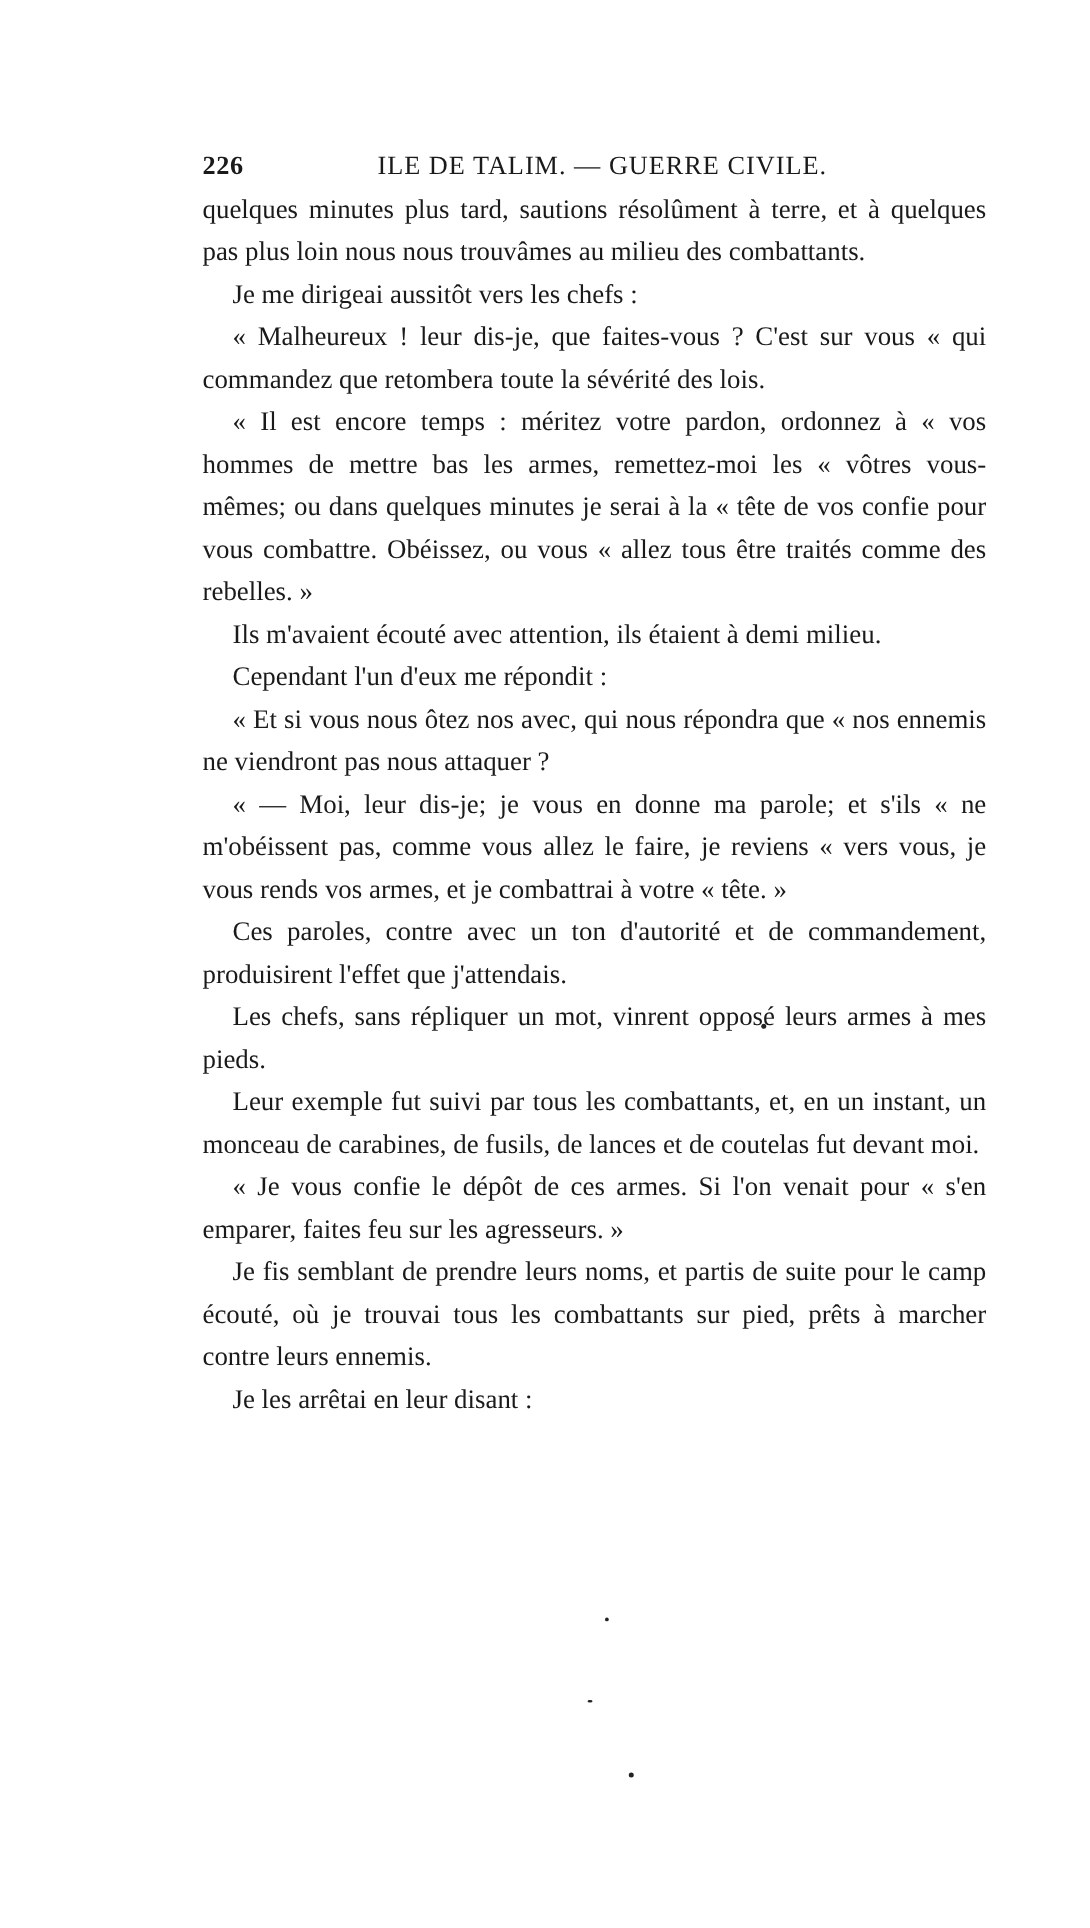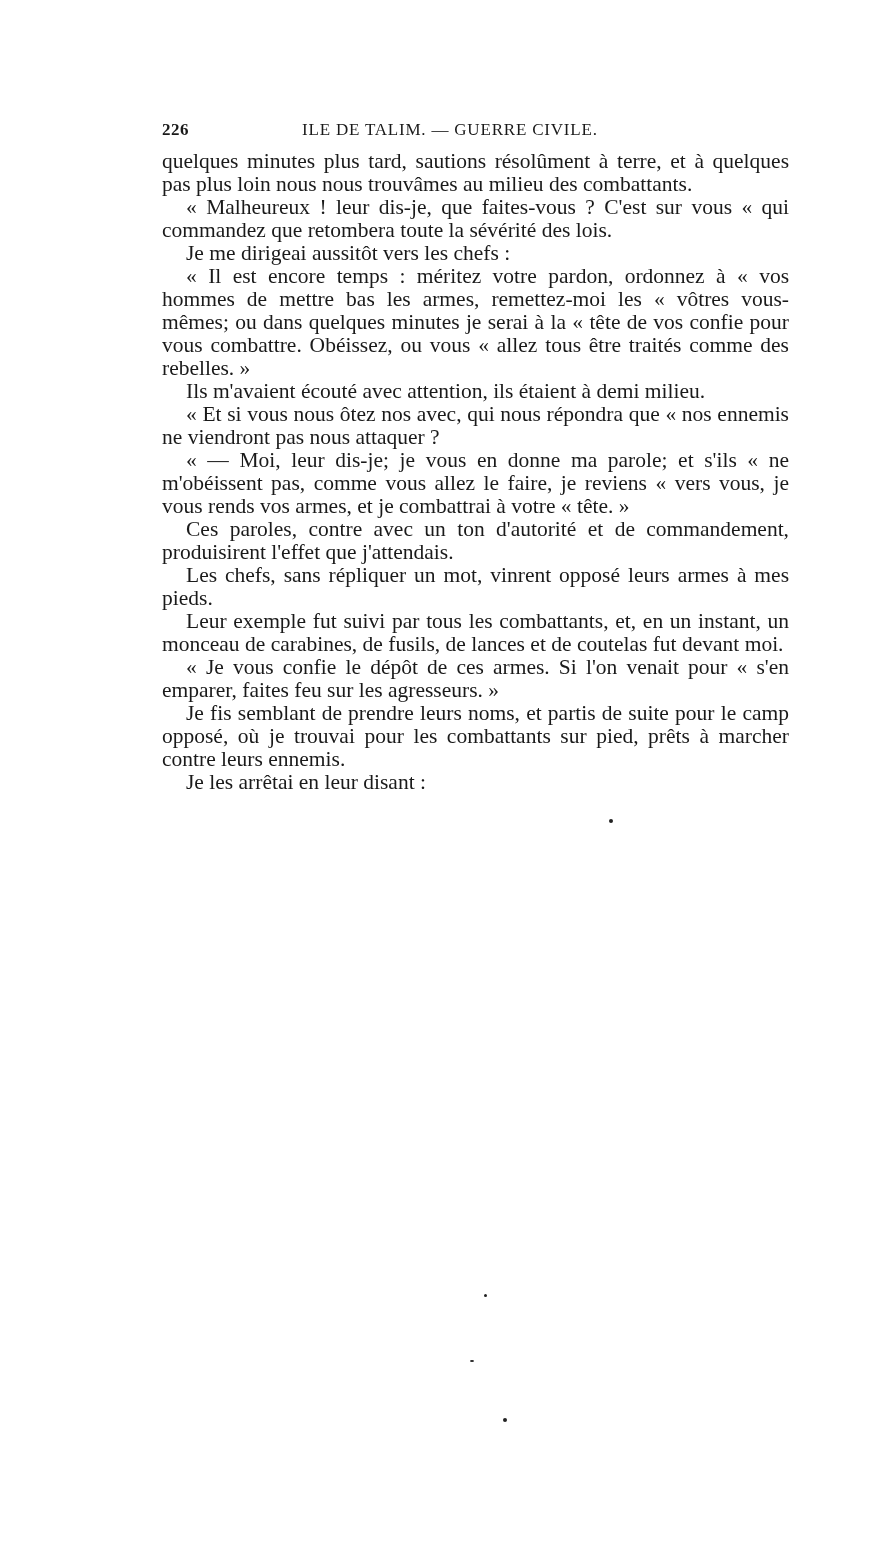--- a/index.html
+++ b/index.html
@@ -17,40 +17,40 @@
     }
     .page {
       position: absolute;
       left: 162px;
       top: 120px;
       width: 627px;
     }
     .running-head {
       position: relative;
       height: 24px;
-      font-size: 17px;
+      font-size: 21px;
       letter-spacing: 0.5px;
       margin-bottom: 6px;
     }
     .running-head .folio {
       position: absolute;
       left: 0;
       top: 0;
       font-weight: bold;
     }
     .running-head .title {
       position: absolute;
       left: 140px;
       top: 0;
       font-weight: normal;
       letter-spacing: 0.8px;
     }
     .body-text {
       font-size: 21.5px;
-      line-height: 23px;
+      line-height: 34px;
       text-align: justify;
     }
     .body-text p {
       margin: 0;
     }
     .body-text p.indent {
       text-indent: 24px;
     }
     .body-text p.noindent {
       text-indent: 0;
@@ -65,31 +65,32 @@
 <body>
 
 <div class="page">
   <div class="running-head">
     <span class="folio">226</span>
     <span class="title">ILE DE TALIM. — GUERRE CIVILE.</span>
   </div>
 
   <div class="body-text">
     <p class="noindent">quelques minutes plus tard, sautions résolûment à terre, et à quelques pas plus loin nous nous trouvâmes au milieu des combattants.</p>
+    <p class="indent">Je me dirigeai aussitôt vers les chefs :</p>
     <p class="indent">« Malheureux ! leur dis-je, que faites-vous ? C'est sur vous « qui commandez que retombera toute la sévérité des lois.</p>
-    <p class="indent">Je me dirigeai aussitôt vers les chefs :</p>
     <p class="indent">« Il est encore temps : méritez votre pardon, ordonnez à « vos hommes de mettre bas les armes, remettez-moi les « vôtres vous-mêmes; ou dans quelques minutes je serai à la « tête de vos confie pour vous combattre. Obéissez, ou vous « allez tous être traités comme des rebelles. »</p>
     <p class="indent">Ils m'avaient écouté avec attention, ils étaient à demi milieu.</p>
+    <p class="indent">Cependant l'un d'eux me répondit :</p>
     <p class="indent">« Et si vous nous ôtez nos avec, qui nous répondra que « nos ennemis ne viendront pas nous attaquer ?</p>
     <p class="indent">« — Moi, leur dis-je; je vous en donne ma parole; et s'ils « ne m'obéissent pas, comme vous allez le faire, je reviens « vers vous, je vous rends vos armes, et je combattrai à votre « tête. »</p>
     <p class="indent">Ces paroles, contre avec un ton d'autorité et de commandement, produisirent l'effet que j'attendais.</p>
     <p class="indent">Les chefs, sans répliquer un mot, vinrent opposé leurs armes à mes pieds.</p>
     <p class="indent">Leur exemple fut suivi par tous les combattants, et, en un instant, un monceau de carabines, de fusils, de lances et de coutelas fut devant moi.</p>
     <p class="indent">« Je vous confie le dépôt de ces armes. Si l'on venait pour « s'en emparer, faites feu sur les agresseurs. »</p>
-    <p class="indent">Je fis semblant de prendre leurs noms, et partis de suite pour le camp opposé, où je trouvai pour les combattants sur pied, prêts à marcher contre leurs ennemis.</p>
+    <p class="indent">Je fis semblant de prendre leurs noms, et partis de suite pour le camp écouté, où je trouvai tous les combattants sur pied, prêts à marcher contre leurs ennemis.</p>
     <p class="indent">Je les arrêtai en leur disant :</p>
   </div>
 </div>
 
 <div class="speck" style="left:484px;top:1294px;width:3px;height:3px;"></div>
 <div class="speck" style="left:470px;top:1360px;width:4px;height:2px;"></div>
 <div class="speck" style="left:503px;top:1418px;width:4px;height:4px;"></div>
 <div class="speck" style="left:609px;top:819px;width:4px;height:4px;"></div>
 
 </body></html>

